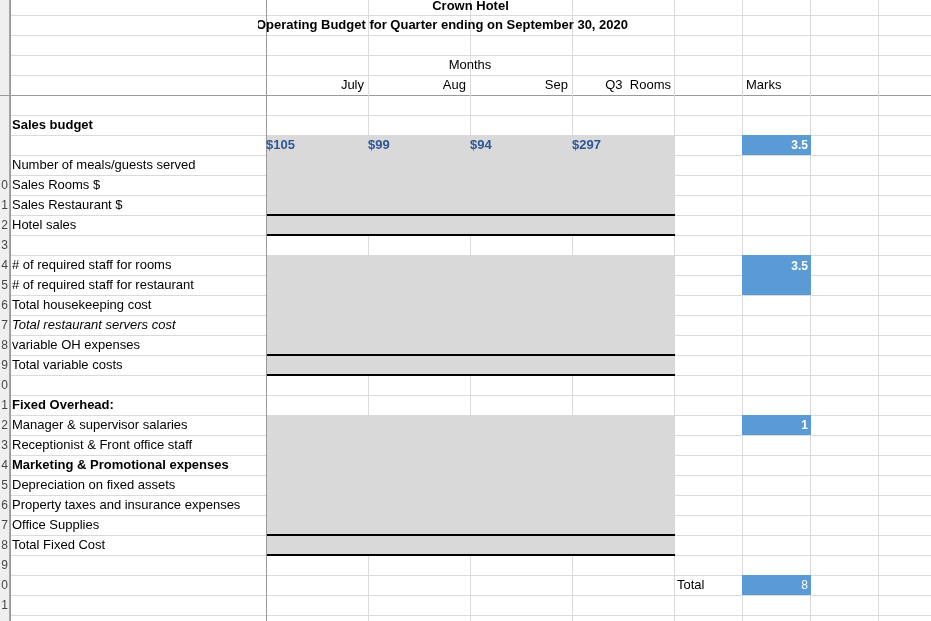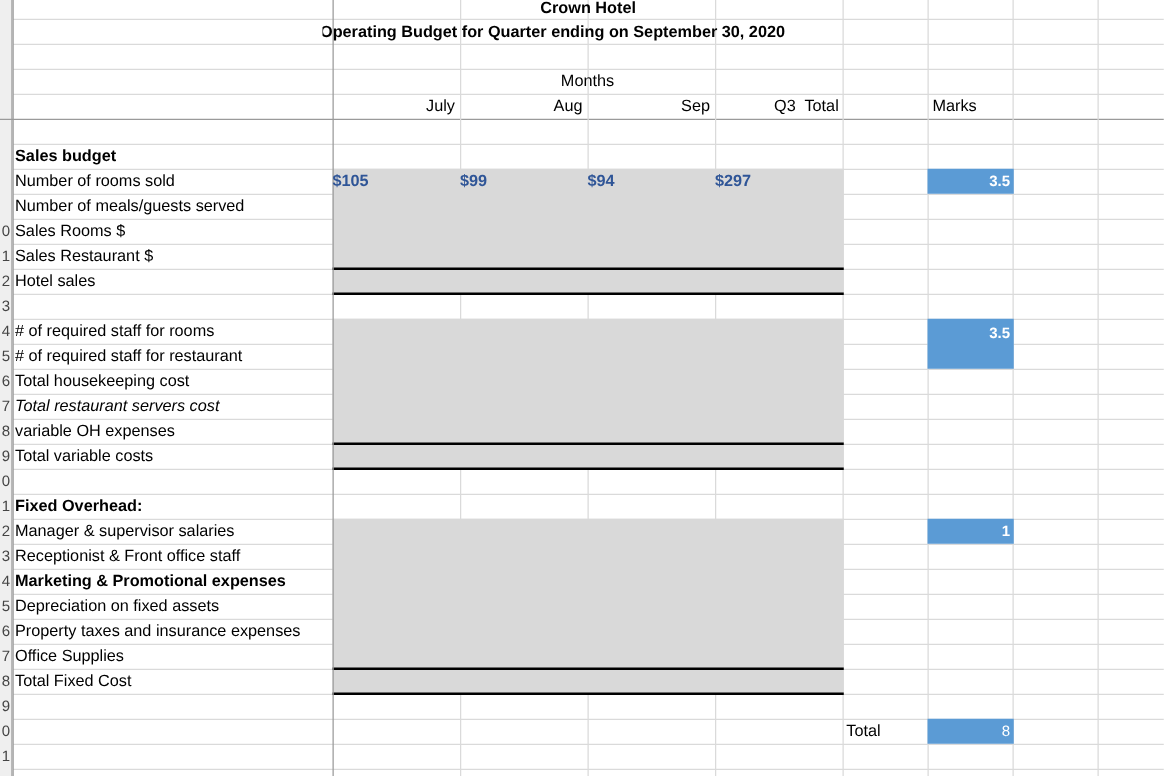--- a/index.html
+++ b/index.html
@@ -110,25 +110,24 @@
   <div class="rownum" style="top:575px">0</div>
   <div class="rownum" style="top:595px">1</div>
 
   <div class="cell title" style="left:266px; top:-4px; width:409px; font-size:13px;">Crown Hotel</div>
   <div class="cell title" style="left:258px; top:15px; width:417px; overflow:hidden; text-align:left; font-size:13px; text-indent:-2px;">Operating Budget for Quarter ending on September 30, 2020</div>
   <div class="cell" style="left:368px; top:55px; width:204px; text-align:center;">Months</div>
 
   <div class="cell right" style="left:266px; top:75px; width:102px;">July</div>
   <div class="cell right" style="left:368px; top:75px; width:102px;">Aug</div>
   <div class="cell right" style="left:470px; top:75px; width:102px;">Sep</div>
-  <div class="cell right" style="left:572px; top:75px; width:103px; white-space:pre;">Q3  Total</div>
+  <div class="cell right" style="left:572px; top:75px; width:103px; white-space:pre;">Q3  Rooms</div>
   <div class="cell" style="left:746px; top:75px; width:64px;">Marks</div>
 
   <div class="cell label bold" style="top:115px;">Sales budget</div>
-  <div class="cell label" style="top:135px;">Number of rooms sold</div>
   <div class="cell label" style="top:155px;">Number of meals/guests served</div>
   <div class="cell label" style="top:175px;">Sales Rooms $</div>
   <div class="cell label" style="top:195px;">Sales Restaurant $</div>
   <div class="cell label" style="top:215px;">Hotel sales</div>
 
   <div class="cell money" style="left:266px; top:135px; width:102px;">$105</div>
   <div class="cell money" style="left:368px; top:135px; width:102px;">$99</div>
   <div class="cell money" style="left:470px; top:135px; width:102px;">$94</div>
   <div class="cell money" style="left:572px; top:135px; width:103px;">$297</div>
 

